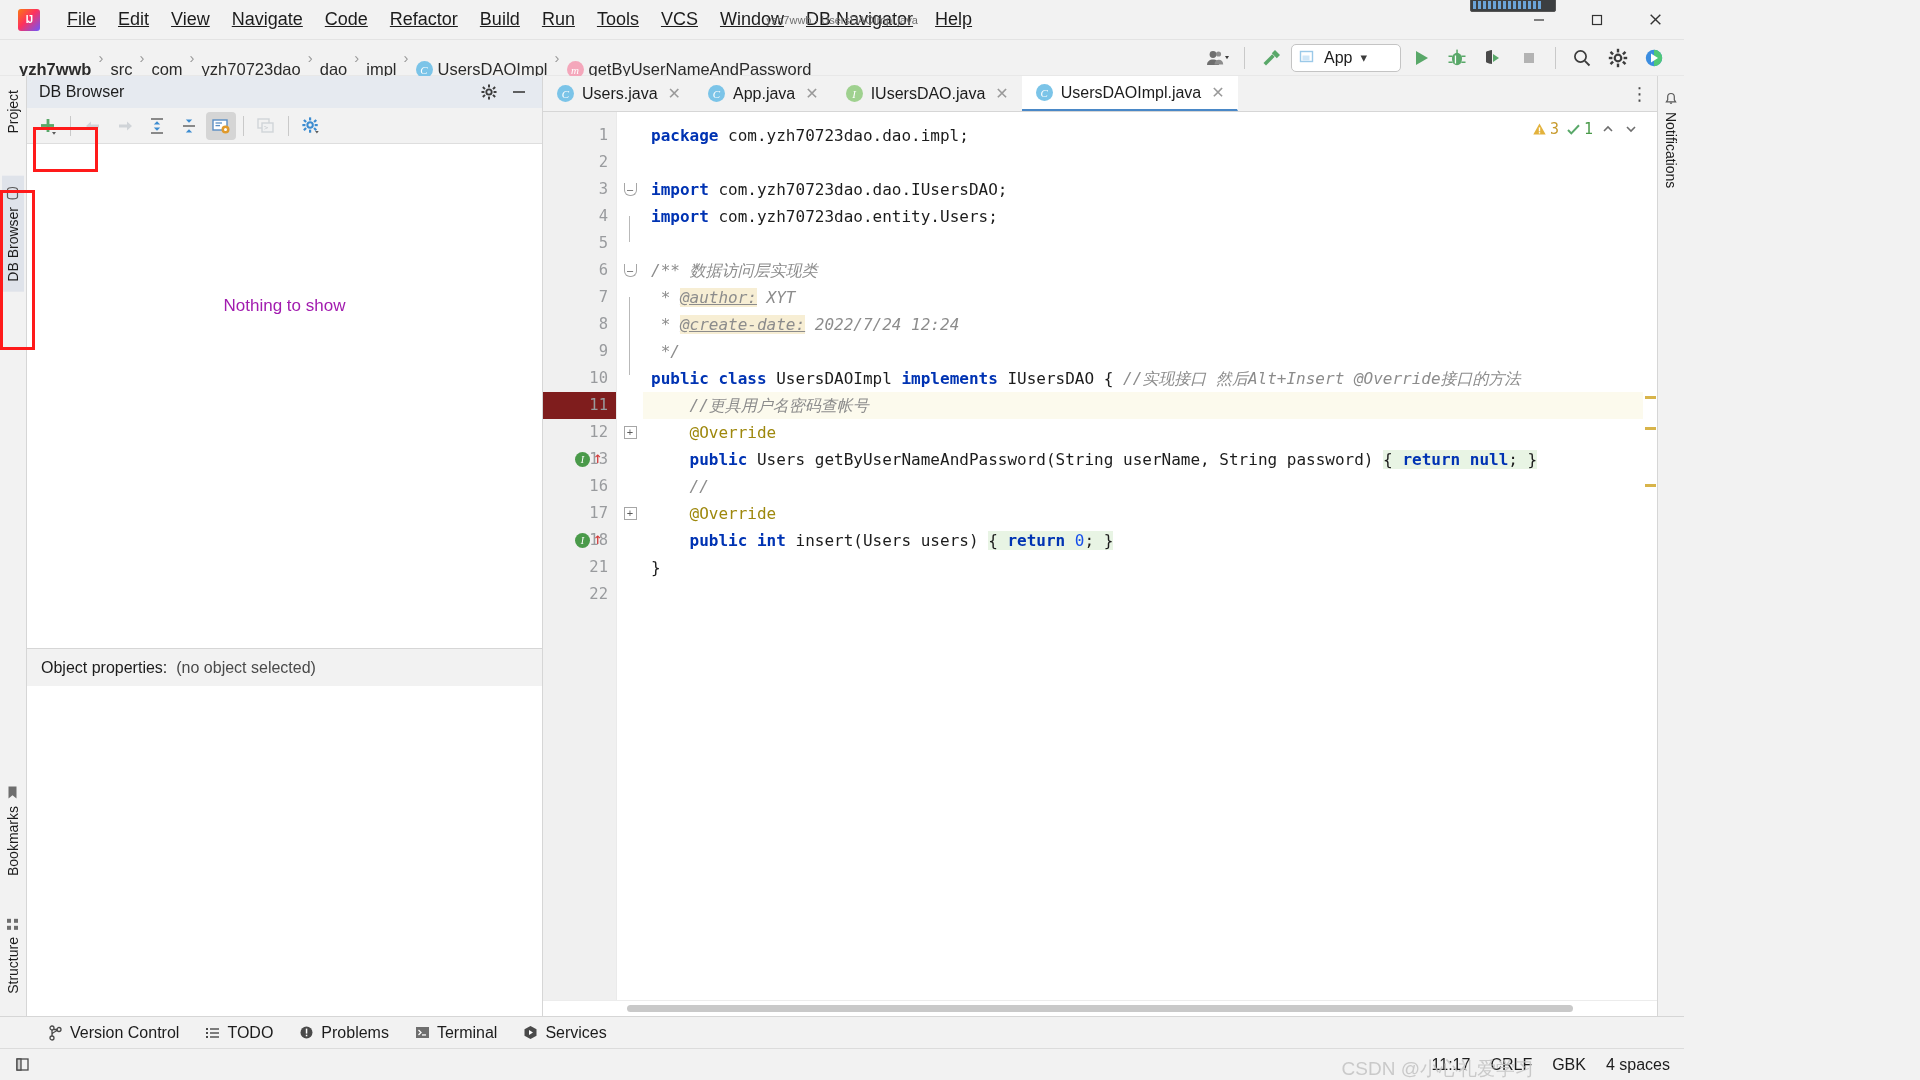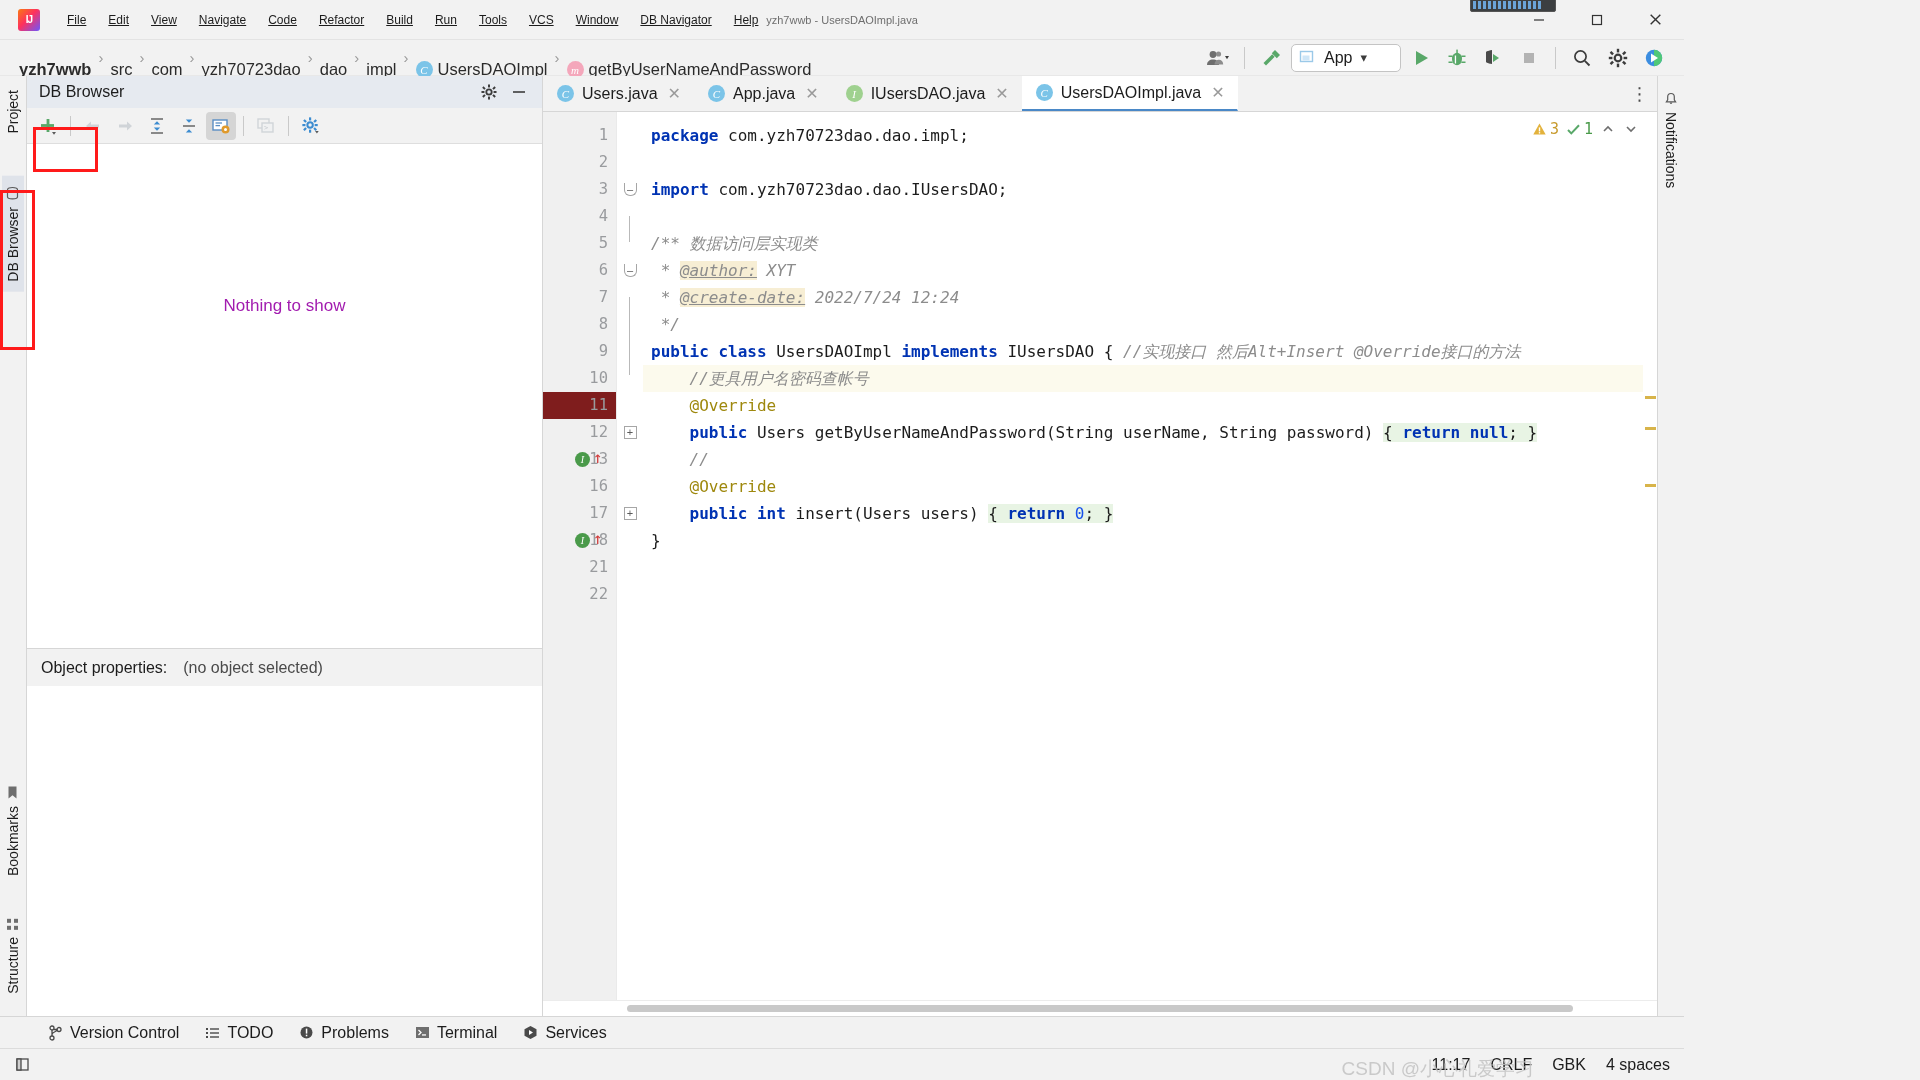--- a/index.html
+++ b/index.html
@@ -20,21 +20,21 @@
   }
   .ij-logo {
     width: 22px; height: 22px; margin: 0 16px 0 18px; border-radius: 3px;
     background: linear-gradient(135deg,#f97a12 0%,#fe315d 45%,#6b57ff 100%);
     display: flex; align-items: center; justify-content: center;
     color: #fff; font-size: 10px; font-weight: bold; font-family: "Liberation Sans", sans-serif;
     letter-spacing: -1px;
   }
   .menu { display: flex; align-items: center; gap: 0; }
   .menu-item {
-    padding: 4px 11px; font-size: 12px; color: #1c1c1c; cursor: default;
+    padding: 4px 11px; font-size: 18px; color: #1c1c1c; cursor: default;
     white-space: nowrap;
   }
   .menu-item u { text-decoration: underline; }
   .win-title {
     position: absolute; left: 0; right: 0; text-align: center;
     font-size: 11px; color: #6e6e6e; pointer-events: none;
   }
   .win-buttons { margin-left: auto; display: flex; height: 100%; }
   .win-btn {
     width: 58px; height: 100%; display: flex; align-items: center; justify-content: center;
@@ -114,21 +114,21 @@
   }
   .ttb.sel { background: #d5d5d5; }
   .ttb.dis { opacity: .38; }
   .ttb-sep { width: 1px; height: 20px; background: #c9c9c9; margin: 0 5px; }
   .toolwin-body {
     flex: 1; background: #fff; display: flex; align-items: flex-start;
     justify-content: center; padding-top: 152px; color: #a21caf; font-size: 17px;
   }
   .obj-props {
     height: 38px; border-top: 1px solid #d6d6d6; background: #f2f2f2;
-    display: flex; align-items: center; padding-left: 14px; gap: 16px;
+    display: flex; align-items: center; padding-left: 14px; gap: 9px;
     font-size: 16px; color: #1c1c1c; flex: none;
   }
   .obj-props .muted { color: #4a4a4a; }
   .toolwin-pad { height: 330px; background: #fff; flex: none; }
 
   
   .annot { position: absolute; border: 3px solid #ff1a1a; pointer-events: none; z-index: 40; }
 
   
   .editor-area { flex: 1; display: flex; flex-direction: column; min-width: 0; background: #fff; }
@@ -637,20 +637,21 @@
               <span class="plus">+</span>
             </div>
           <div class="foldbar" style="top:104px;height:26px;"></div>
           <div class="foldbar" style="top:185px;height:78px;"></div>
         </div>
 
         <div class="code">
           <div class="cline"><span class="kw">package </span><span class="pl">com.yzh70723dao.dao.impl;</span></div>
           <div class="cline"></div>
           <div class="cline"><span class="kw">import </span><span class="pl">com.yzh70723dao.dao.IUsersDAO;</span></div>
+          <div class="cline"><span class="kw">import </span><span class="pl">com.yzh70723dao.entity.Users;</span></div>
           <div class="cline"></div>
           <div class="cline"><span class="doc">/** 数据访问层实现类</span></div>
           <div class="cline"><span class="doc"> * </span><span class="tag">@author:</span><span class="doc"> XYT</span></div>
           <div class="cline"><span class="doc"> * </span><span class="tag">@create-date:</span><span class="doc"> 2022/7/24 12:24</span></div>
           <div class="cline"><span class="doc"> */</span></div>
           <div class="cline"><span class="kw">public class </span><span class="pl">UsersDAOImpl </span><span class="kw">implements </span><span class="pl">IUsersDAO { </span><span class="cm">//实现接口 然后Alt+Insert @Override接口的方法</span></div>
           <div class="cline cur"><span class="cm">    //更具用户名密码查帐号</span></div>
           <div class="cline"><span class="ann">    @Override</span></div>
           <div class="cline"><span class="kw">    public </span><span class="pl">Users getByUserNameAndPassword(String userName, String password) </span><span class="hl"><span class="pl">{ </span><span class="kw">return null</span><span class="pl">; }</span></span></div>
           <div class="cline"><span class="cm">    //</span></div>

